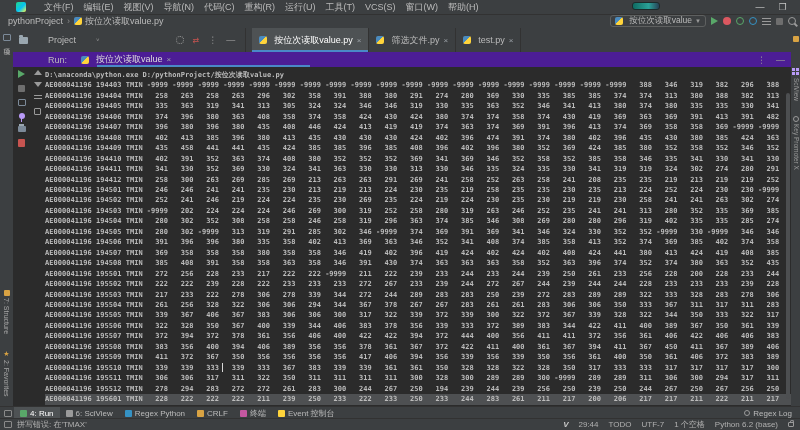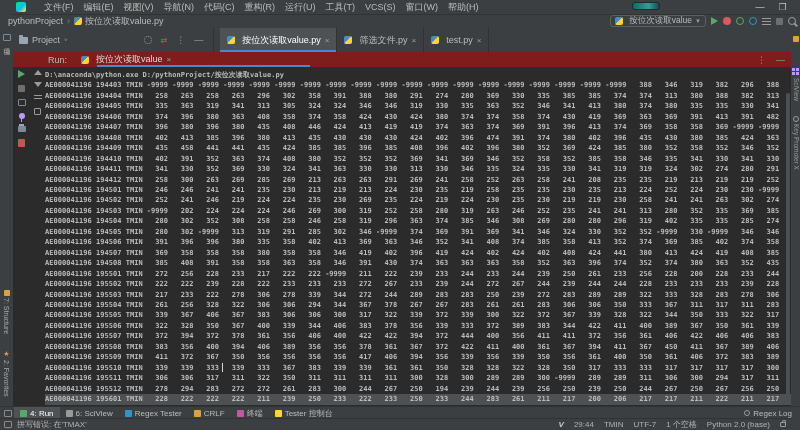--- a/index.html
+++ b/index.html
@@ -48,34 +48,34 @@
   .grid-ic{width:7px;height:7px;background:
       linear-gradient(#b99bf8,#b99bf8) 0 0/3px 3px no-repeat,
       linear-gradient(#b99bf8,#b99bf8) 4px 0/3px 3px no-repeat,
       linear-gradient(#b99bf8,#b99bf8) 0 4px/3px 3px no-repeat,
       linear-gradient(#b99bf8,#b99bf8) 4px 4px/3px 3px no-repeat;}
   .yellow-ic{width:6px;height:6px;border-radius:1px;background:#d9a343;}
   .circ-ic{width:6px;height:6px;border-radius:50%;border:1px solid #9a9a9a;box-sizing:border-box;}
 
   
   .tabrow{position:absolute;left:13px;top:28px;height:24px;right:9px;background:#3c3f41;display:flex;align-items:stretch;font-size:9px;}
-  .proj-header{display:flex;align-items:center;gap:4px;padding:0 8px 0 6px;}
+  .proj-header{display:flex;align-items:center;gap:20px;padding:0 8px 0 6px;}
   .folder{width:9px;height:7px;background:#9aa7b0;border-radius:1px;position:relative;}
   .folder:before{content:"";position:absolute;top:-2px;left:0;width:4px;height:2px;background:#9aa7b0;border-radius:1px 1px 0 0;}
   .hdr-icons{display:flex;align-items:center;gap:9px;margin-left:68px;color:#9a9a9a;}
   .gear{width:8px;height:8px;border:1.5px dotted #9a9a9a;border-radius:50%;box-sizing:border-box;}
   .pink-arrows{color:#c75450;font-size:8px;}
   .tab-divider{width:1px;background:#323232;margin:0 6px 0 10px;}
   .etabs{display:flex;align-items:stretch;}
   .etab{display:flex;align-items:center;gap:4px;padding:0 7px;color:#bbbbbb;border-right:1px solid #323232;cursor:default;}
   .etab.active{background:#4e5254;color:#ffffff;box-shadow:inset 0 -2px 0 #4A88C7;}
   .etab .close{color:#9aa0a6;font-size:8px;}
 
   
-  .runrow{position:absolute;left:13px;top:52px;height:15px;right:9px;background:#7f1d1d;display:flex;align-items:center;font-size:9px;}
+  .runrow{position:absolute;left:13px;top:52px;height:15px;right:9px;background:#4c1d95;display:flex;align-items:center;font-size:9px;}
   .runrow .runlabel{margin-left:35px;color:#bbbbbb;}
   .runtab{display:flex;align-items:center;gap:4px;margin-left:14px;color:#dddddd;}
   .run-underline{position:absolute;left:84px;bottom:0;width:213px;height:2px;background:#4A88C7;}
   .runrow-right{position:absolute;right:6px;display:flex;gap:10px;color:#9a9a9a;font-size:9px;}
 
   
   .console{position:absolute;left:13px;top:67px;right:9px;bottom:23px;background:#2b2b2b;overflow:hidden;}
   .rtb{position:absolute;left:0;top:2px;width:17px;display:flex;flex-direction:column;align-items:center;gap:7px;padding-top:1px;}
   .gtb{position:absolute;left:17px;top:2px;width:15px;display:flex;flex-direction:column;align-items:center;gap:7px;padding-top:1px;}
   .tb-play{width:0;height:0;border-left:7px solid #59A869;border-top:4px solid transparent;border-bottom:4px solid transparent;}
@@ -100,21 +100,21 @@
   
   .bottombar{position:absolute;left:0;right:0;bottom:11px;height:12px;background:#3c3f41;border-top:1px solid #323232;
              display:flex;align-items:center;font-size:8px;color:#bbbbbb;}
   .btab{display:flex;align-items:center;gap:3px;padding:0 6px;height:12px;cursor:default;}
   .btab.active{background:#4e5254;color:#ffffff;}
   .bic{width:7px;height:7px;border-radius:1px;display:inline-block;}
   .bottombar .spacer{flex:1;}
   .eventlog{display:flex;align-items:center;gap:3px;margin-right:8px;color:#bbbbbb;}
 
   
-  .statusbar{position:absolute;left:0;right:8px;bottom:0;height:11px;background:#3c3f41;border-top:1px solid #323232;
+  .statusbar{position:absolute;left:0;right:0;bottom:0;height:11px;background:#3c3f41;border-top:1px solid #323232;
              display:flex;align-items:center;font-size:8px;color:#b0b0b0;}
   .sb-corner{width:8px;height:7px;border:1px solid #8a8a8a;border-radius:1px;box-sizing:border-box;margin:0 5px 0 4px;}
   .sb-right{position:absolute;right:6px;display:flex;align-items:center;gap:10px;}
   .vim-v{font-style:italic;font-weight:bold;color:#c8c8c8;}
   .lock{width:6px;height:5px;border:1px solid #9a9a9a;border-radius:1px;position:relative;box-sizing:border-box;}
   .lock:before{content:"";position:absolute;top:-3px;left:1px;width:2px;height:2px;border:1px solid #9a9a9a;border-bottom:none;border-radius:2px 2px 0 0;}
 </style>
 </head>
 <body>
 
@@ -280,49 +280,49 @@
         <div class="btab active">
           <span class="bic" style="background: rgb(89, 168, 105);"></span>
           <span>4: Run</span>
         </div>
         <div class="btab">
           <span class="bic" style="background: rgb(154, 154, 154);"></span>
           <span>6: SciView</span>
         </div>
         <div class="btab">
           <span class="bic" style="background: rgb(53, 146, 196);"></span>
-          <span>Regex Tester</span>
+          <span>Regex Python</span>
         </div>
         <div class="btab">
           <span class="bic" style="background: rgb(217, 163, 67);"></span>
           <span>CRLF</span>
         </div>
         <div class="btab">
           <span class="bic" style="background: rgb(196, 87, 160);"></span>
           <span>终端</span>
         </div>
         <div class="btab">
           <span class="bic" style="background: rgb(255, 212, 59);"></span>
-          <span>Tester 控制台</span>
+          <span>Event 控制台</span>
         </div>
       </span>
     <span class="spacer"></span>
     <span class="eventlog">
       <span class="circ-ic ic"></span>
       <span>Regex Log</span>
     </span>
   </div>
 
   <div class="statusbar">
     <span class="sb-corner"></span>
     <span>拼写错误: 在'TMAX'</span>
     <span class="sb-right">
       <span class="vim-v">V</span>
       <span>29:44</span>
-      <span>TMIN</span>
+      <span>TODO</span>
       <span>UTF-7</span>
       <span>1 个空格</span>
-      <span>Python 2.0 (base)</span>
+      <span>Python 6.2 (base)</span>
       <span class="lock ic"></span>
     </span>
   </div>
 
 </div>
 
 </body></html>

